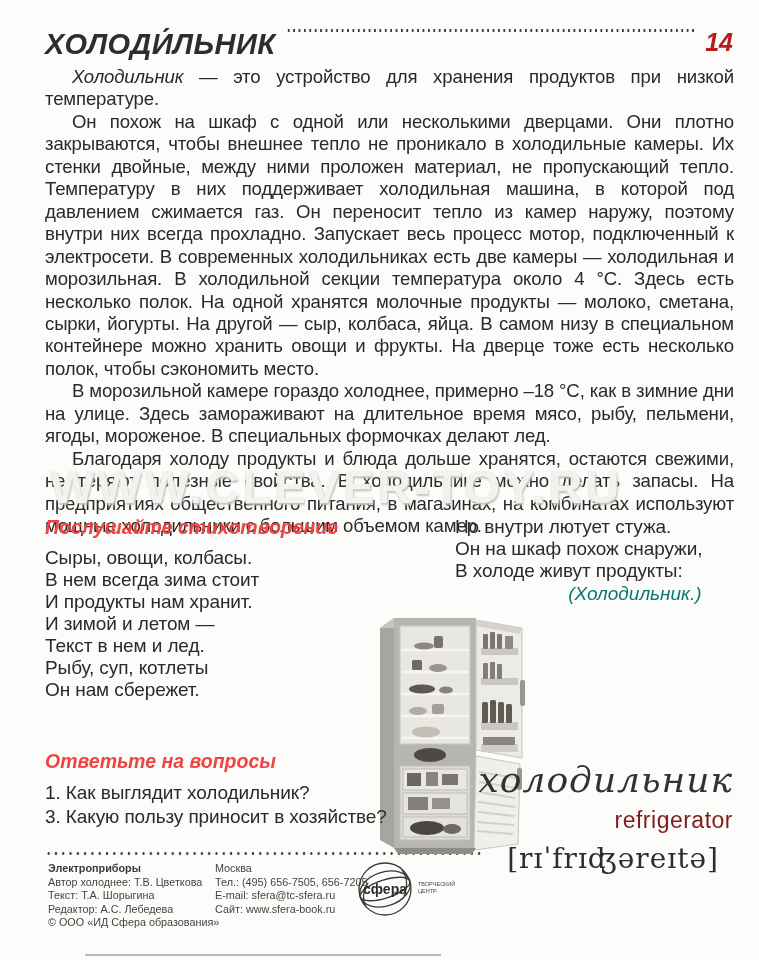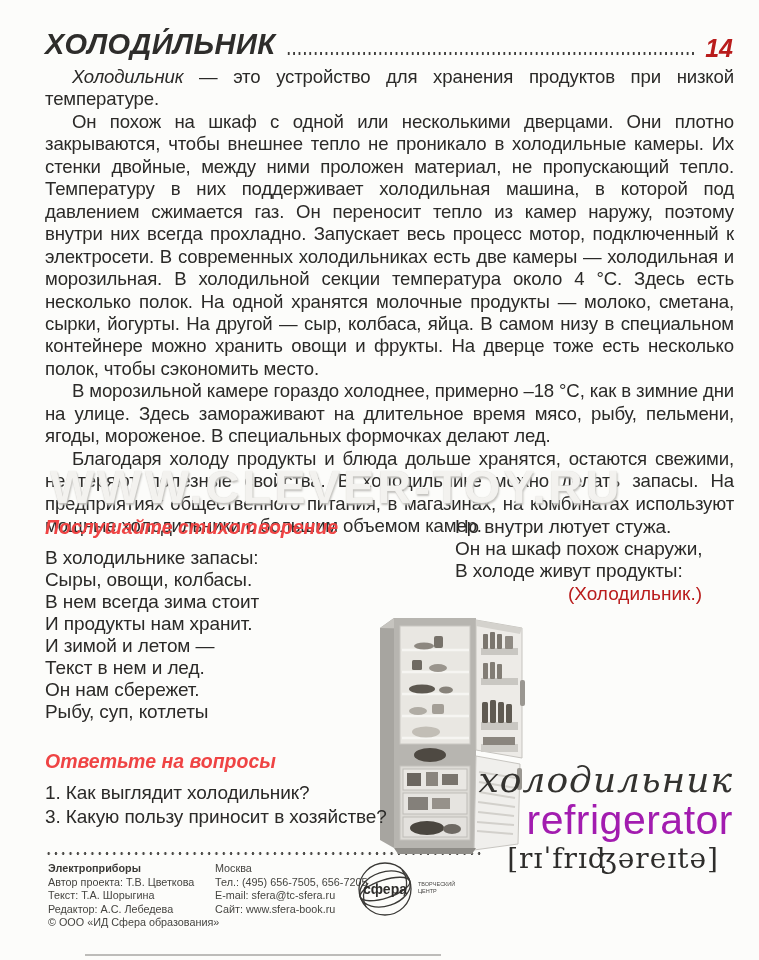--- a/index.html
+++ b/index.html
@@ -5,21 +5,21 @@
   html,body{margin:0;padding:0;}
   body{
     width:759px;height:960px;position:relative;overflow:hidden;
     background:#fcfcfa;
     font-family:"Liberation Sans",sans-serif;
     color:#2b2a28;
   }
   
   .header{
     position:absolute;left:45px;top:28px;width:688px;
-    display:flex;align-items:flex-end;
+    display:flex;
   }
   .title{
     font-size:29px;font-weight:bold;font-style:italic;
     letter-spacing:.5px;color:#2e2d2b;white-space:nowrap;
   }
   .leader{
     flex:1;height:5px;margin:0 8px 5px 10px;
     background-image:radial-gradient(circle,#3d3c3a 1.1px,transparent 1.35px);
     background-size:5.4px 5px;background-repeat:repeat-x;background-position:left bottom;
   }
@@ -47,35 +47,35 @@
   .colhead{
     font-size:19.5px;font-weight:bold;font-style:italic;color:#ef4444;
     margin:0 0 8px 0;
   }
   .poem{position:absolute;left:45px;top:516px;width:340px;z-index:2;}
   .poem-line,.riddle-line,.question-line{
     font-size:19px;line-height:22px;color:#2b2a28;letter-spacing:-0.1px;
   }
   .riddle{position:absolute;left:455px;top:516px;width:290px;z-index:2;}
   .riddle-answer{
-    font-size:19px;line-height:24px;
-    text-align:center;padding-left:70px;color:#b91c1c;
+    font-size:19px;font-style:italic;line-height:24px;
+    text-align:center;padding-left:70px;color:#0f766e;
   }
   .questions{position:absolute;left:45px;top:750px;width:370px;z-index:2;}
   .question-line{line-height:23.5px;}
   
   .fridge{position:absolute;left:372px;top:610px;width:168px;height:248px;z-index:1;}
   
   .vocab{position:absolute;right:26px;top:760px;text-align:right;z-index:2;}
   .vocab-ru{
     font-family:"DejaVu Serif",serif;font-style:italic;
     font-size:36px;color:#33322f;letter-spacing:1px;line-height:40px;
   }
   .vocab-en{
-    font-size:41px;color:#a21caf;line-height:40px;letter-spacing:0.5px;
+    font-size:23px;color:#7f1d1d;line-height:40px;letter-spacing:0.5px;
   }
   .vocab-tr{
     font-family:"DejaVu Serif",serif;
     font-size:28px;color:#2e2d2b;line-height:38px;letter-spacing:1px;
     padding-right:14px;
   }
   
   .footer-dots{
     position:absolute;left:45px;top:851px;width:438px;height:5px;
     background-image:radial-gradient(circle,#4a4946 1.2px,transparent 1.45px);
@@ -105,28 +105,27 @@
   <p><span class="ital">Холодильник</span><span> — это устройство для хранения продуктов при низкой температуре.</span></p>
   <p>Он похож на шкаф с одной или несколькими дверцами. Они плотно закрываются, чтобы внешнее тепло не проникало в холодильные камеры. Их стенки двойные, между ними проложен материал, не пропускающий тепло. Температуру в них поддерживает холодильная машина, в которой под давлением сжимается газ. Он переносит тепло из камер наружу, поэтому внутри них всегда прохладно. Запускает весь процесс мотор, подключенный к электросети. В современных холодильниках есть две камеры — холодильная и морозильная. В холодильной секции температура около 4 °С. Здесь есть несколько полок. На одной хранятся молочные продукты — молоко, сметана, сырки, йогурты. На другой — сыр, колбаса, яйца. В самом низу в специальном контейнере можно хранить овощи и фрукты. На дверце тоже есть несколько полок, чтобы сэкономить место.</p>
   <p>В морозильной камере гораздо холоднее, примерно –18 °С, как в зимние дни на улице. Здесь замораживают на длительное время мясо, рыбу, пельмени, ягоды, мороженое. В специальных формочках делают лед.</p>
   <p>Благодаря холоду продукты и блюда дольше хранятся, остаются свежими, не теряют полезные свойства. В холодильнике можно делать запасы. На предприятиях общественного питания, в магазинах, на комбинатах используют мощные холодильники с большим объемом камер.</p>
 </div>
 
 <div class="watermark">WWW.CLEVER-TOY.RU</div>
 
 <div class="poem">
   <div class="colhead">Послушайте стихотворение</div>
-  <div class="poem-line">В холодильнике запасы:</div>
   <div class="poem-line">Сыры, овощи, колбасы.</div>
   <div class="poem-line">В нем всегда зима стоит</div>
   <div class="poem-line">И продукты нам хранит.</div>
   <div class="poem-line">И зимой и летом —</div>
   <div class="poem-line">Текст в нем и лед.</div>
+  <div class="poem-line">Рыбу, суп, котлеты</div>
   <div class="poem-line">Он нам сбережет.</div>
-  <div class="poem-line">Рыбу, суп, котлеты</div>
 </div>
 
 <div class="riddle">
   <div class="riddle-line">Но внутри лютует стужа.</div>
   <div class="riddle-line">Он на шкаф похож снаружи,</div>
   <div class="riddle-line">В холоде живут продукты:</div>
   <div class="riddle-answer">(Холодильник.)</div>
 </div>
 
 <div class="fridge">
@@ -229,21 +228,21 @@
 <div class="vocab">
   <div class="vocab-ru">холодильник</div>
   <div class="vocab-en">refrigerator</div>
   <div class="vocab-tr">[rɪˈfrɪʤəreɪtə]</div>
 </div>
 
 <div class="footer-dots"></div>
 <div class="footer">
   <div class="fcol fcol1">
     <div class="fser">Электроприборы</div>
-    <div>Автор проекта: Т.В. Цветкова</div>
+    <div>Автор холоднее: Т.В. Цветкова</div>
     <div>Текст: Т.А. Шорыгина</div>
     <div>Редактор: А.С. Лебедева</div>
     <div>© ООО «ИД Сфера образования»</div>
   </div>
   <div class="fcol fcol2">
     <div>Москва</div>
     <div>Тел.: (495) 656-7505, 656-7205</div>
     <div>E-mail: sfera@tc-sfera.ru</div>
     <div>Сайт: www.sfera-book.ru</div>
   </div>

